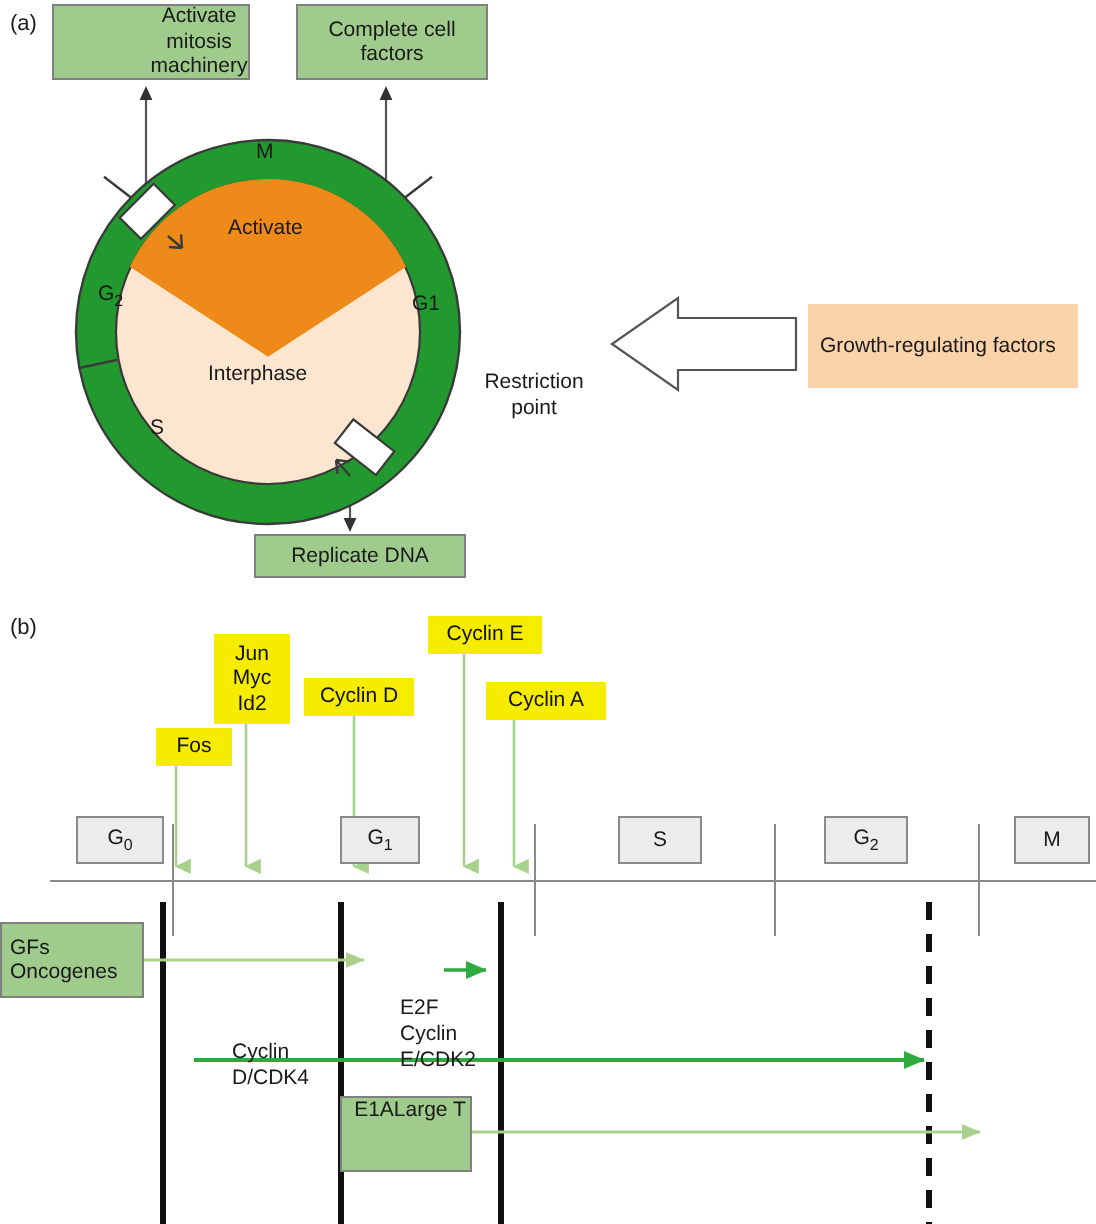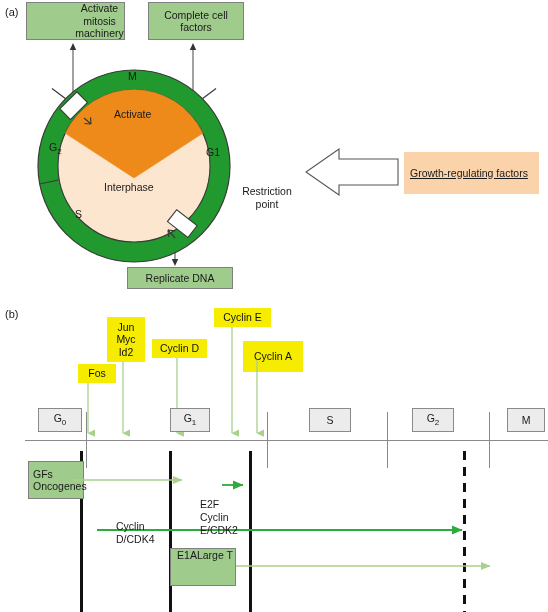--- a/index.html
+++ b/index.html
@@ -7,21 +7,21 @@
        font-family:"Liberation Sans",sans-serif;color:#1a1a1a;}
   .abs{position:absolute;}
 
   
   .greenbox{background:#9fcb8c;border:1px solid #808080;box-sizing:border-box;
             display:flex;align-items:center;justify-content:center;
             text-align:center;font-size:10.5px;line-height:12.5px;color:#1a1a1a;}
   .greenbox.left{justify-content:flex-start;text-align:left;padding-left:4px;}
   .orangebox{background:#fbd3ab;box-sizing:border-box;
              display:flex;align-items:center;justify-content:flex-start;
-             text-align:left;padding-left:6px;font-size:10.5px;line-height:13px;text-decoration:underline;}
+             text-align:left;padding-left:6px;font-size:10.5px;line-height:13px;}
   .yellowbox{background:#f5ec00;box-sizing:border-box;
              display:flex;align-items:center;justify-content:center;
              text-align:center;font-size:10.5px;line-height:12.5px;color:#111;}
   .phasebox{background:#ececec;border:1px solid #8a8a8a;box-sizing:border-box;
             display:flex;align-items:center;justify-content:center;
             font-size:11px;color:#1a1a1a;}
   .plabel{font-size:10.5px;}
   .plabel sub{font-size:8px;}
 
   .panel-letter{font-size:11px;color:#1a1a1a;}
@@ -108,21 +108,21 @@
   <span>Jun</span>
   <span>Myc</span>
   <span>Id2</span>
 </div>
 <div class="abs yellowbox" style="left:152px;top:339px;width:55px;height:19px;">
   <span>Cyclin D</span>
 </div>
 <div class="abs yellowbox" style="left:214px;top:308px;width:57px;height:19px;">
   <span>Cyclin E</span>
 </div>
-<div class="abs yellowbox" style="left:243px;top:341px;width:60px;height:31px;">
+<div class="abs yellowbox" style="left:243px;top:341px;width:60px;height:19px;">
   <span>Cyclin A</span>
 </div>
 
 <svg class="abs" style="left:0;top:300px;" width="548" height="145">
   <defs>
     <marker id="lgarrow" markerWidth="9" markerHeight="9" refX="4" refY="7.4" orient="auto" markerUnits="userSpaceOnUse">
       <path d="M0.4,0 L8,0 L4.2,8 z" fill="#a9d18e"></path>
     </marker>
   </defs>
   <g stroke="#a9d18e" stroke-width="1.3" fill="none" marker-end="url(#lgarrow)">
@@ -155,21 +155,21 @@
 <div class="abs vtick" style="left:86px;top:412px;height:56px;"></div>
 <div class="abs vtick" style="left:267px;top:412px;height:56px;"></div>
 <div class="abs vtick" style="left:387px;top:412px;height:56px;"></div>
 <div class="abs vtick" style="left:489px;top:412px;height:56px;"></div>
 
 <div class="abs vbar" style="left:80px;top:451px;height:161px;"></div>
 <div class="abs vbar" style="left:169px;top:451px;height:161px;"></div>
 <div class="abs vbar" style="left:249px;top:451px;height:161px;"></div>
 <div class="abs vdash" style="left:463px;top:451px;height:161px;"></div>
 
-<div class="abs greenbox left" style="left:0px;top:461px;width:56px;height:38px;flex-direction:column;align-items:flex-start;justify-content:center;margin-left:28px;">
+<div class="abs greenbox left" style="left:0px;top:461px;width:72px;height:38px;flex-direction:column;align-items:flex-start;justify-content:center;">
   <span>GFs</span>
   <span>Oncogenes</span>
 </div>
 <div class="abs greenbox left" style="left:170px;top:548px;width:66px;height:38px;flex-direction:row;align-items:flex-start;justify-content:center;">
   <span>E1A</span>
   <span>Large T</span>
 </div>
 
 <svg class="abs" style="left:0;top:440px;" width="548" height="172">
   <defs>

